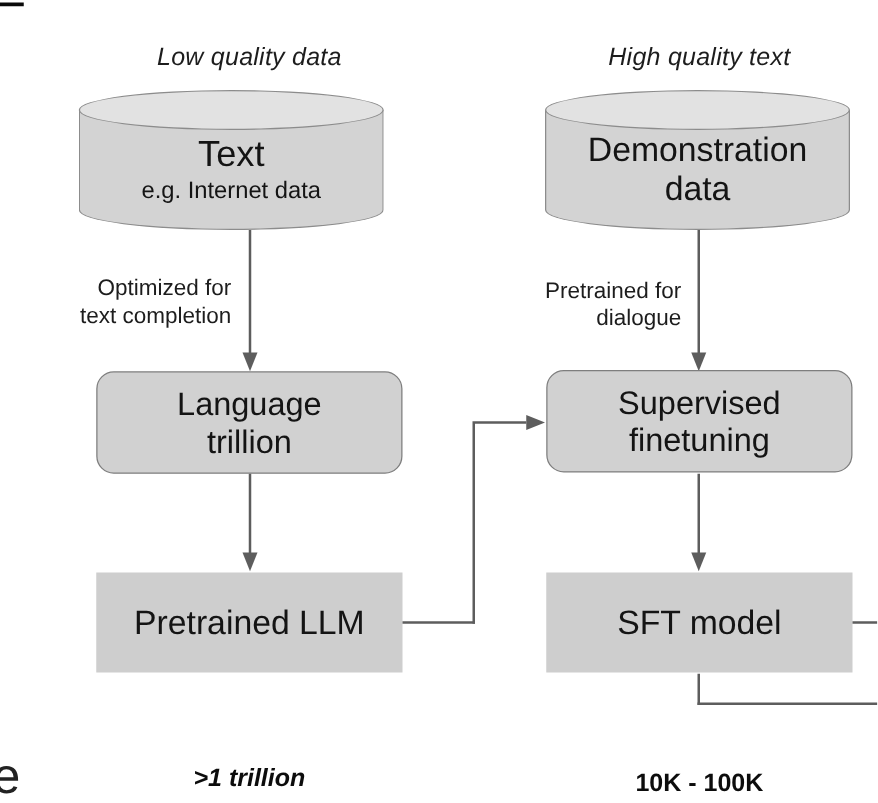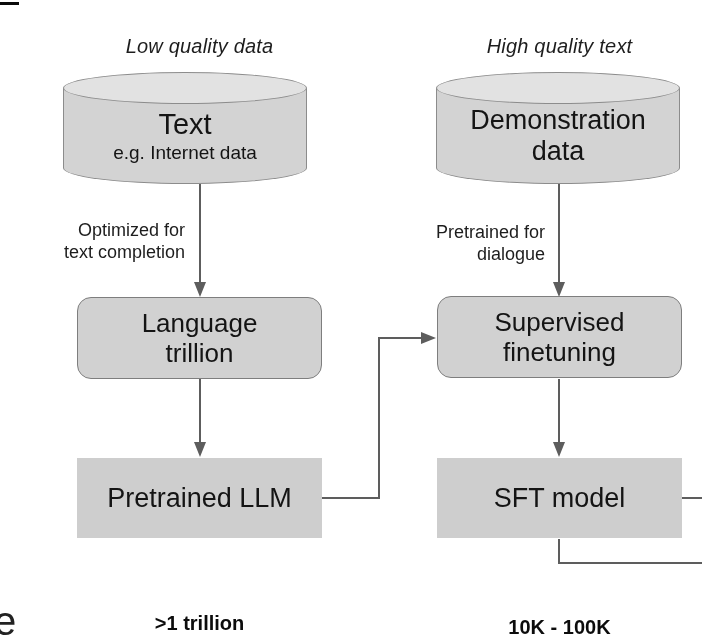--- a/index.html
+++ b/index.html
@@ -141,21 +141,21 @@
     <div>trillion</div>
   </div>
 
   <div class="abs line" style="left:199px; top:379px; width:2px; height:64px;"></div>
   <div class="abs arrow-down" style="left:194px; top:442px;"></div>
 
   <div class="abs result-box" style="left:77px; top:458px;">
     <div>Pretrained LLM</div>
   </div>
 
-  <div class="abs scale-label" style="left:77px; top:612px;">&gt;1 trillion</div>
+  <div class="abs scale-label" style="left:77px; top:612px;font-style:italic;">&gt;1 trillion</div>
 
   <div class="abs line" style="left:322px; top:497px; width:58px; height:2px;"></div>
   <div class="abs line" style="left:378px; top:337px; width:2px; height:162px;"></div>
   <div class="abs line" style="left:380px; top:337px; width:41px; height:2px;"></div>
   <div class="abs arrow-right" style="left:421px; top:332px;"></div>
 
   <div class="abs quality-label" style="left:437px; top:35px;">High quality text</div>
 
   <div class="abs cylinder big-sub" style="left:436px; top:72px;">
     <div class="cyl-body"></div>

